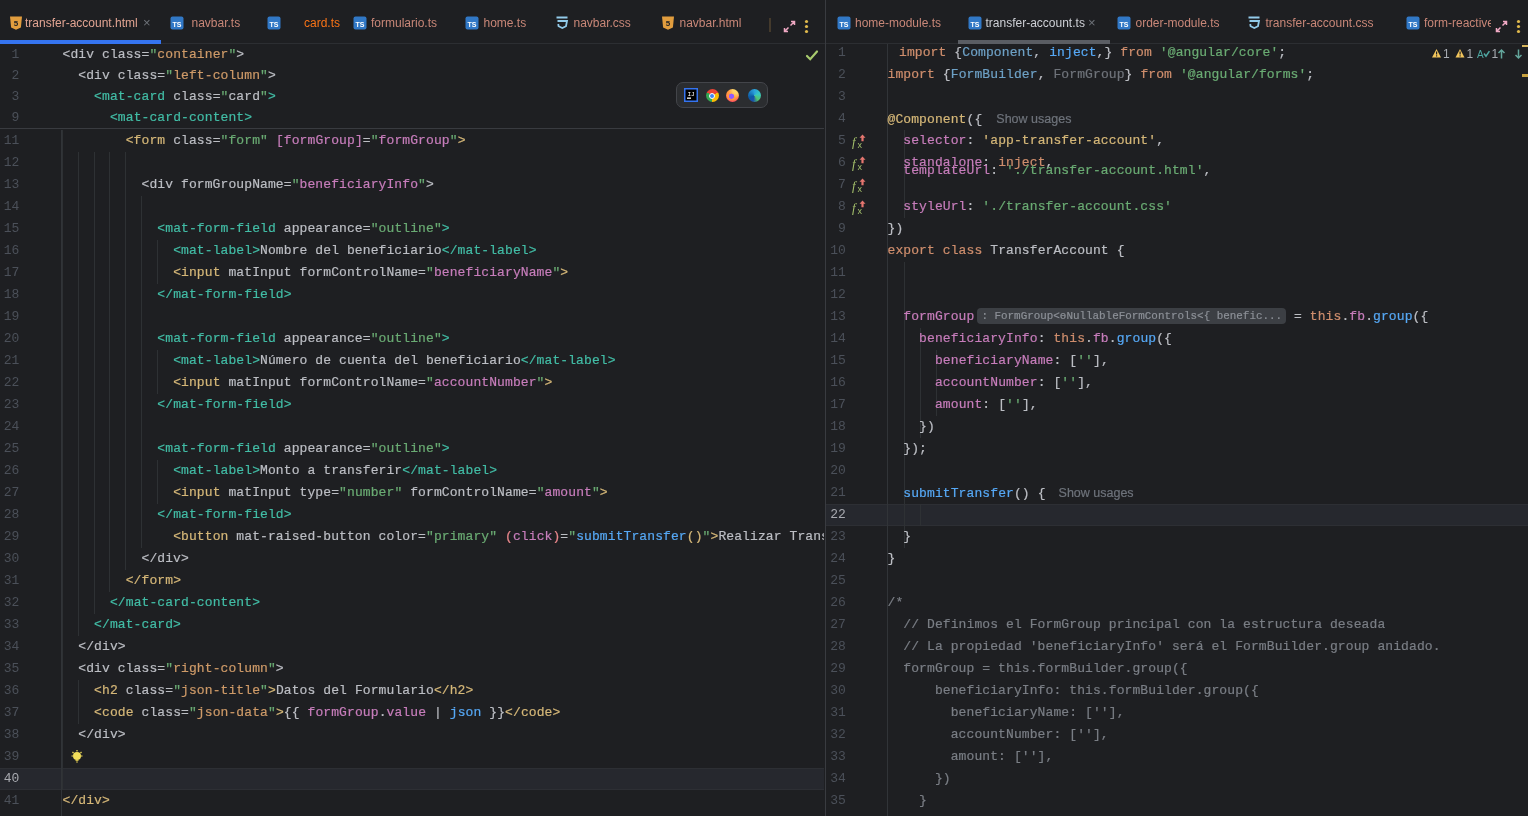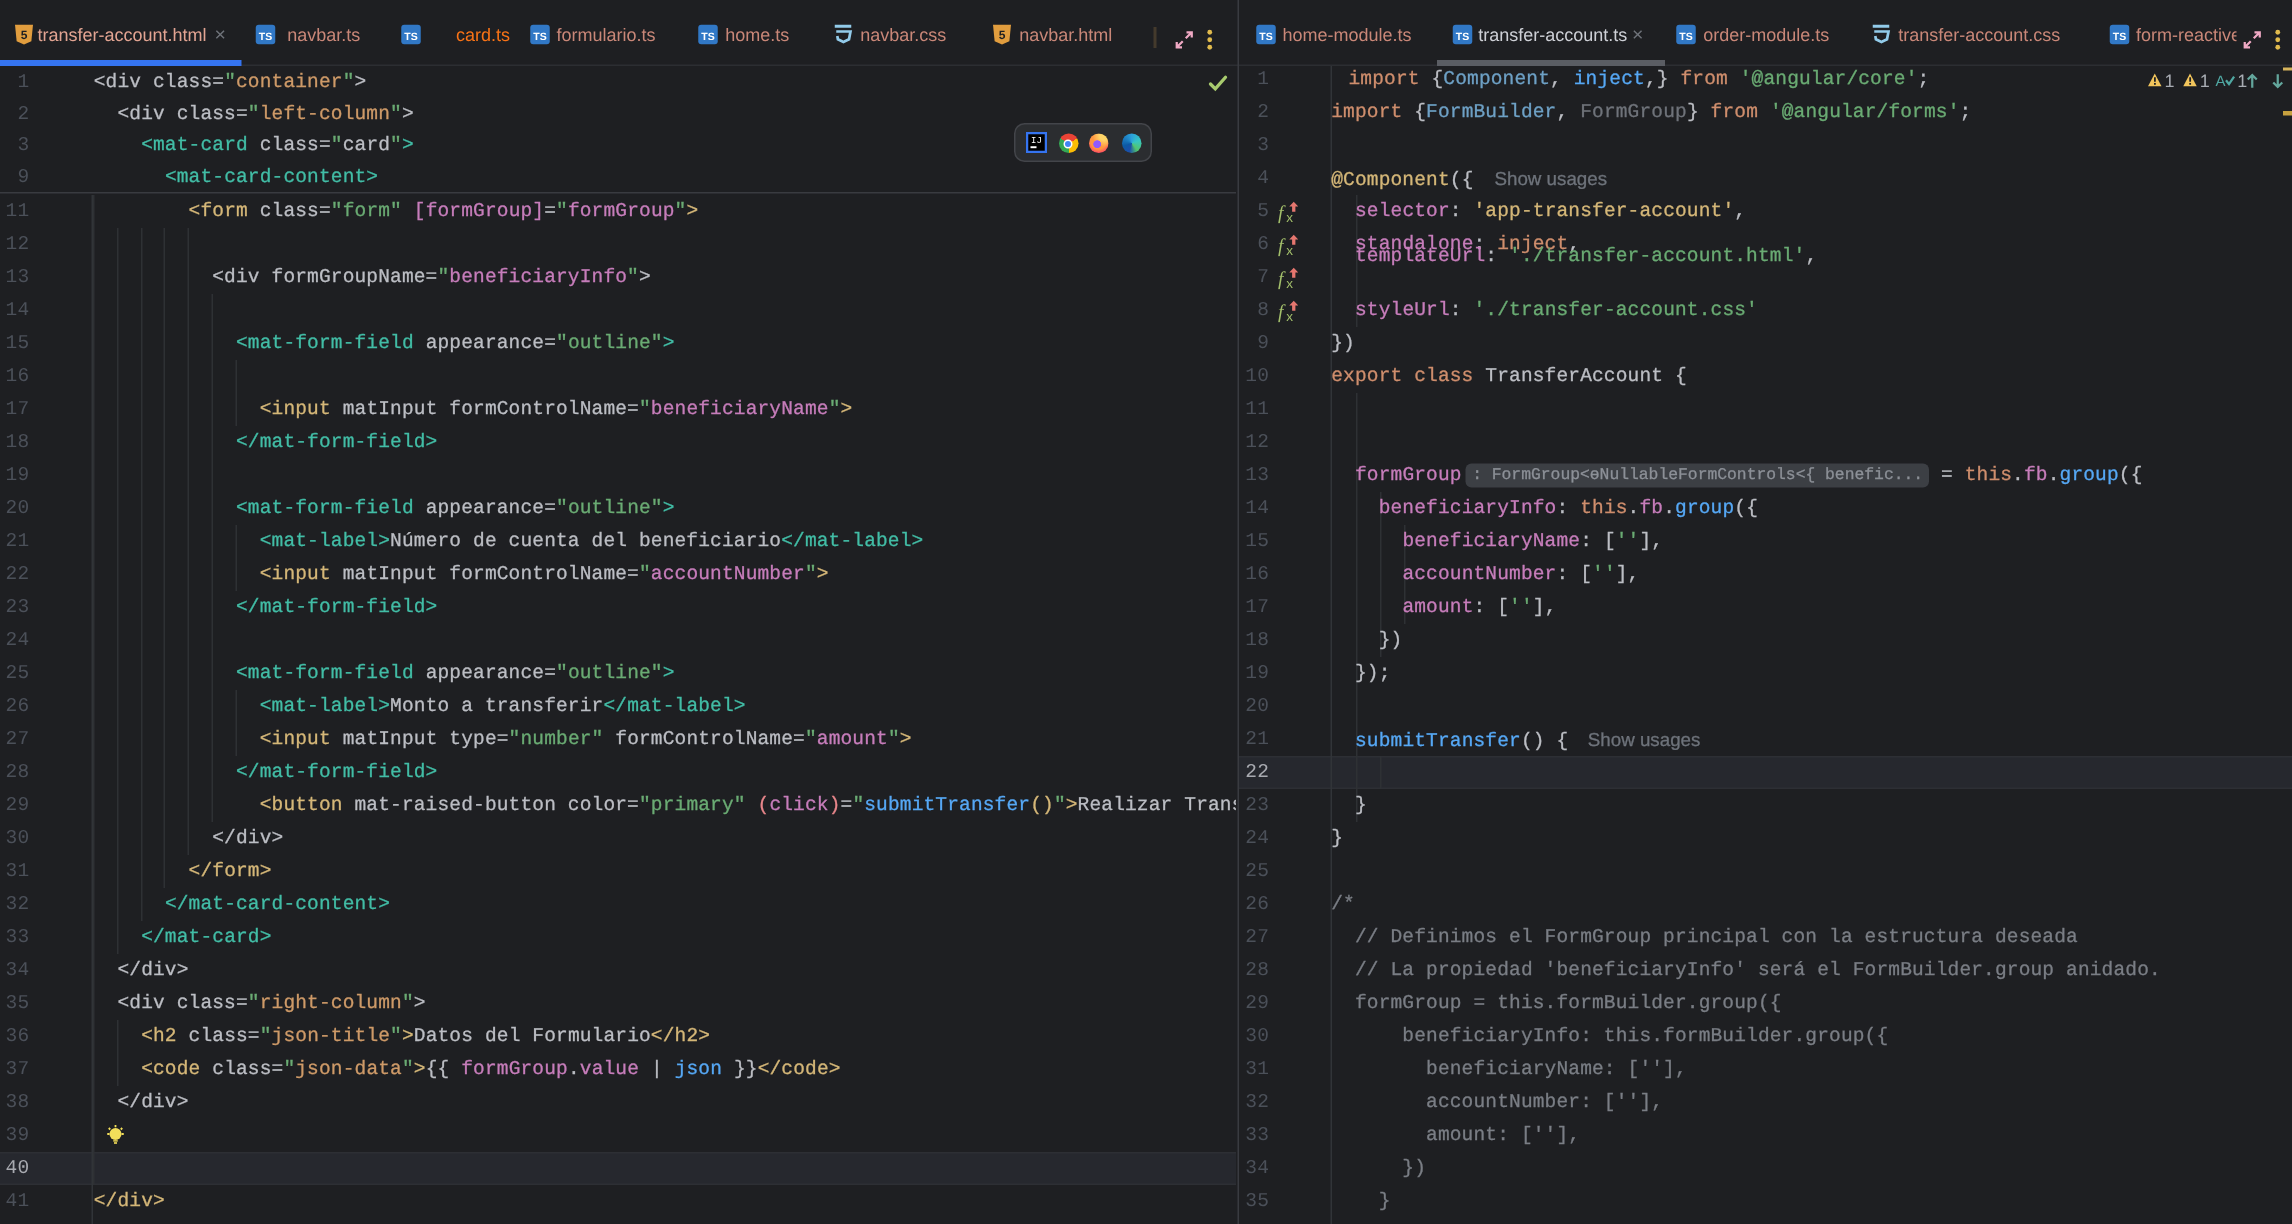--- a/index.html
+++ b/index.html
@@ -132,20 +132,21 @@
 <div class="ln" style="left:62.5px;top:63px"><span class="w">      </span><span class="t">&lt;mat-card-content&gt;</span></div>
 <div class="num" style="left:0;top:63px;width:19.5px">9</div>
 <div class="ln" style="left:62.5px;top:86px"><span class="w">        </span><span class="y">&lt;form</span><span class="w"> class=</span><span class="g">"</span><span class="g">form</span><span class="g">"</span><span class="w"> </span><span class="p">[formGroup]</span><span class="w">=</span><span class="g">"</span><span class="p">formGroup</span><span class="g">"</span><span class="y">&gt;</span></div>
 <div class="num" style="left:0;top:86px;width:19.5px;color:#4B5059">11</div>
 <div class="num" style="left:0;top:108px;width:19.5px;color:#4B5059">12</div>
 <div class="ln" style="left:62.5px;top:130px"><span class="w">          &lt;div formGroupName=</span><span class="g">"</span><span class="p">beneficiaryInfo</span><span class="g">"</span><span class="w">&gt;</span></div>
 <div class="num" style="left:0;top:130px;width:19.5px;color:#4B5059">13</div>
 <div class="num" style="left:0;top:152px;width:19.5px;color:#4B5059">14</div>
 <div class="ln" style="left:62.5px;top:174px"><span class="w">            </span><span class="t">&lt;mat-form-field</span><span class="w"> appearance=</span><span class="g">"outline"</span><span class="t">&gt;</span></div>
 <div class="num" style="left:0;top:174px;width:19.5px;color:#4B5059">15</div>
+<div class="ln" style="left:62.5px;top:196px"><span class="w">              </span><span class="t">&lt;mat-label&gt;</span><span class="w">Nombre del beneficiario</span><span class="t">&lt;/mat-label&gt;</span></div>
 <div class="num" style="left:0;top:196px;width:19.5px;color:#4B5059">16</div>
 <div class="ln" style="left:62.5px;top:218px"><span class="w">              </span><span class="y">&lt;input</span><span class="w"> matInput formControlName=</span><span class="g">"</span><span class="p">beneficiaryName</span><span class="g">"</span><span class="y">&gt;</span></div>
 <div class="num" style="left:0;top:218px;width:19.5px;color:#4B5059">17</div>
 <div class="ln" style="left:62.5px;top:240px"><span class="w">            </span><span class="t">&lt;/mat-form-field&gt;</span></div>
 <div class="num" style="left:0;top:240px;width:19.5px;color:#4B5059">18</div>
 <div class="num" style="left:0;top:262px;width:19.5px;color:#4B5059">19</div>
 <div class="ln" style="left:62.5px;top:284px"><span class="w">            </span><span class="t">&lt;mat-form-field</span><span class="w"> appearance=</span><span class="g">"outline"</span><span class="t">&gt;</span></div>
 <div class="num" style="left:0;top:284px;width:19.5px;color:#4B5059">20</div>
 <div class="ln" style="left:62.5px;top:306px"><span class="w">              </span><span class="t">&lt;mat-label&gt;</span><span class="w">Número de cuenta del beneficiario</span><span class="t">&lt;/mat-label&gt;</span></div>
 <div class="num" style="left:0;top:306px;width:19.5px;color:#4B5059">21</div>

